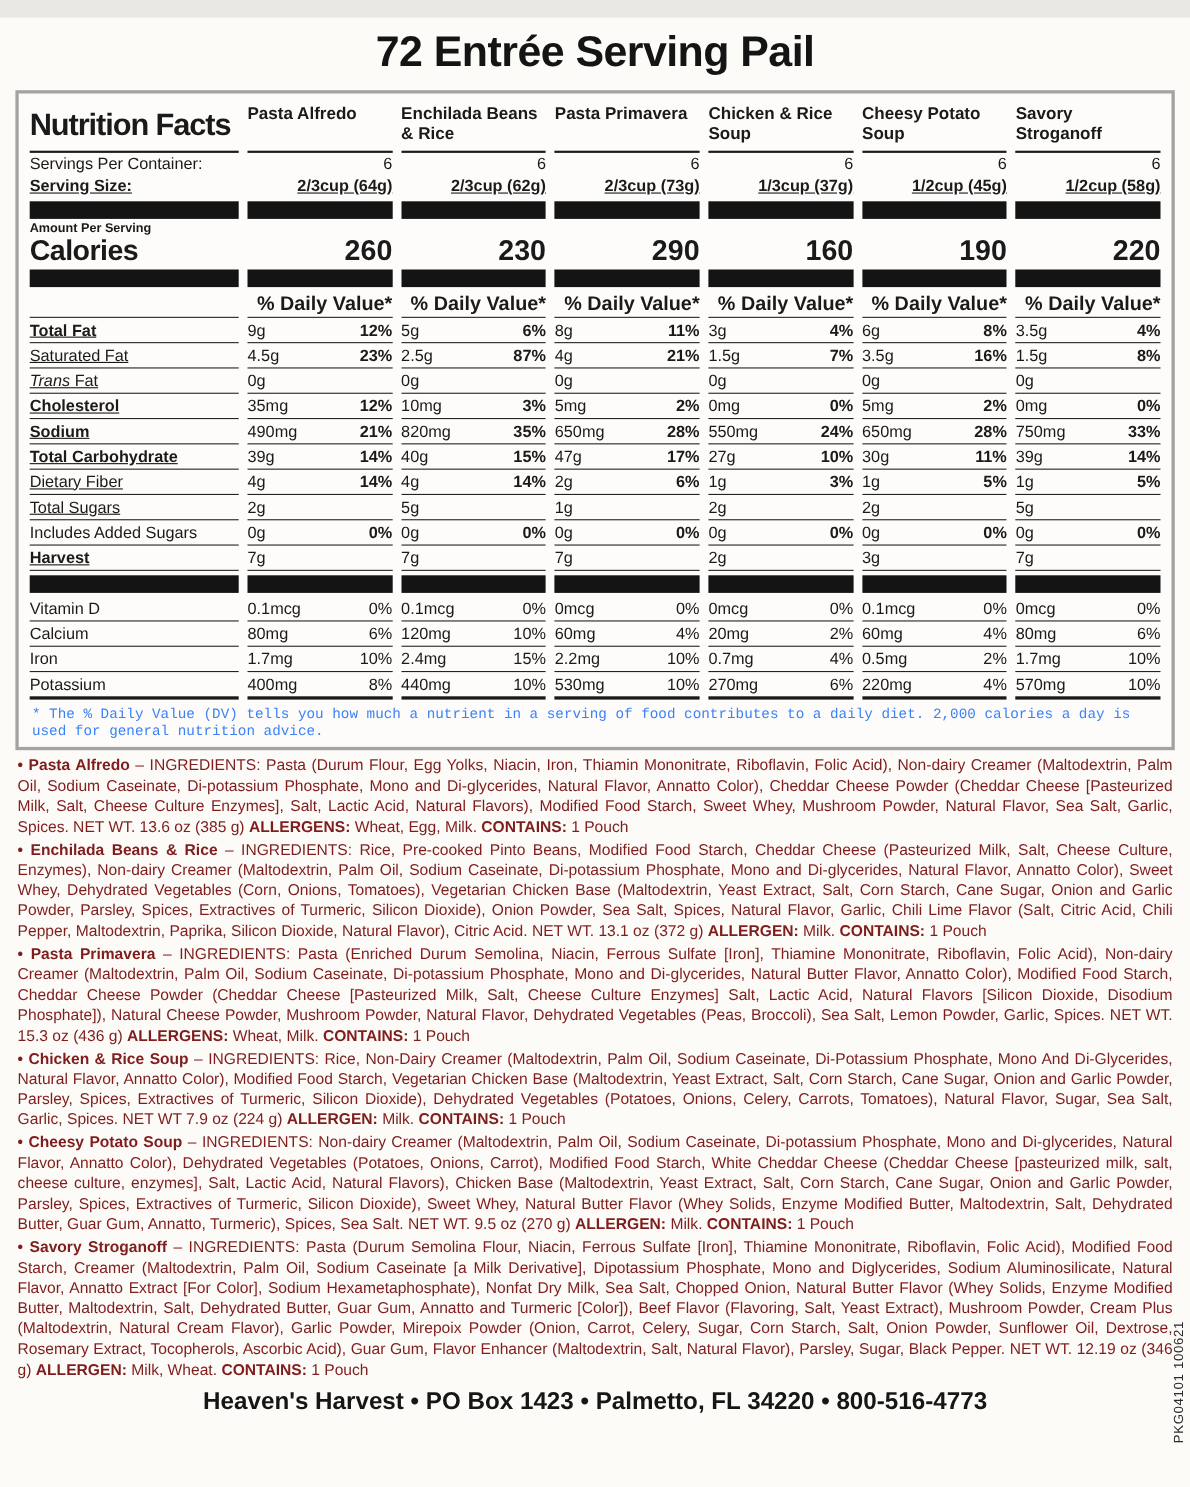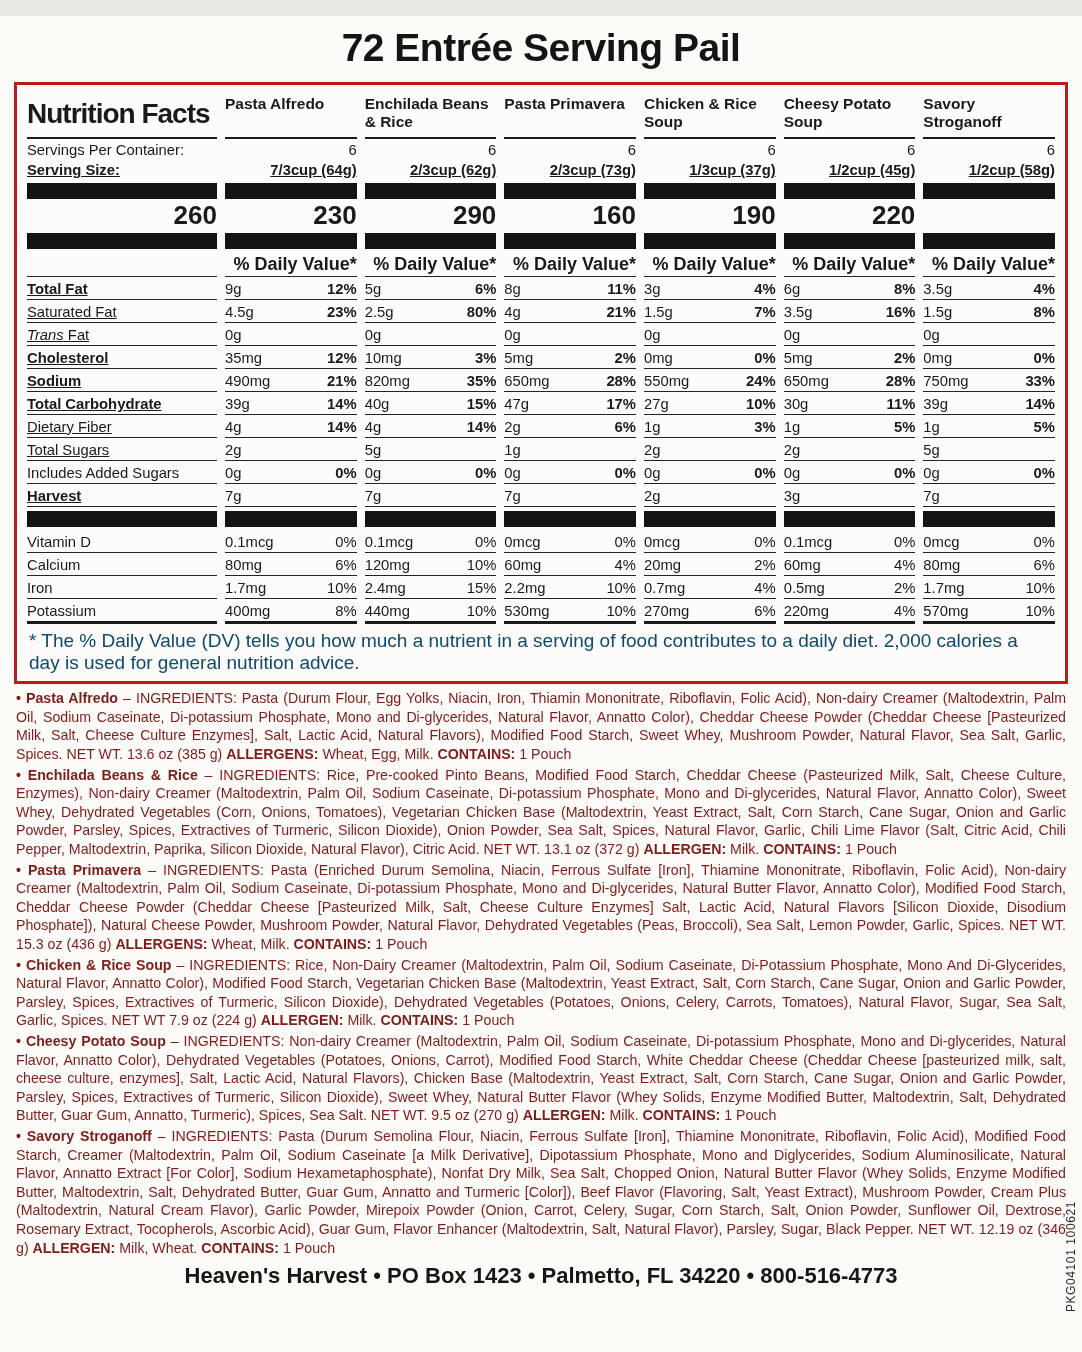--- a/index.html
+++ b/index.html
@@ -1,20 +1,20 @@
 <!DOCTYPE html>
 <html><head>
 <meta charset="utf-8">
 <style>
   *{box-sizing:border-box}
   body{margin:0;background:#e9e8e5;}
   .page{position:relative;width:1082px;height:1352px;margin:16px auto;background:#fcfbf8;
         font-family:"Liberation Sans",sans-serif;color:#1a1a1a;overflow:hidden;}
   .title{margin:0;padding:10px 0 12px;text-align:center;font-size:39px;font-weight:700;letter-spacing:-0.5px;color:#141414;}
-  .nf-wrap{margin:0 14px;border:3px solid #b91c1c;padding:8px 10px 5px;background:#fdfcfa;}
+  .nf-wrap{margin:0 14px;border:3px solid #a3a3a3;padding:8px 10px 5px;background:#fdfcfa;}
   .nf-row{display:grid;grid-template-columns:190px repeat(6,1fr);column-gap:8px;}
   .c{min-height:1em;}
   .head .c{border-bottom:2.2px solid #1c1c1c;padding-bottom:7px;}
   .brand{font-size:28px;font-weight:700;letter-spacing:-1px;display:flex;align-items:flex-end;}
   .pname{font-size:15.5px;font-weight:700;line-height:1.13;padding-top:2px;}
   .plain .c{padding:3px 0 1px;}
   .lab{font-size:14.8px;}
   .b{font-weight:700;text-decoration:underline;}
   .val{display:flex;justify-content:space-between;font-size:14.8px;}
   .end{justify-content:flex-end;text-align:right;}
@@ -27,21 +27,21 @@
   .calrow{align-items:end;margin-top:1px;}
   .callab .aps{font-size:11.5px;font-weight:700;}
   .callab .calbig{font-size:26px;font-weight:700;letter-spacing:-0.5px;line-height:1.05;}
   .calnum{font-size:26px;font-weight:700;line-height:1.05;display:flex;align-items:flex-end;}
   .rule .c{border-bottom:1.6px solid #232323;padding:3.5px 0 2.5px;}
   .dvrow .c{padding:2px 0 1px;}
   .dvh{font-size:18px;font-weight:700;}
   .pct{font-weight:700;padding-left:6px;}
   .vrow .pct{font-weight:400;}
   .heavy .c{border-bottom:3.5px solid #1a1a1a;}
-  .footnote{font-size:19px;padding:6px 2px 2px;color:#0c4a6e;}
+  .footnote{font-size:13px;padding:6px 2px 2px;color:#3b82f6;font-family:Liberation Mono, monospace;}
   .ingredients{margin:5px 16px 0 16px;}
   .ing{margin:0 0 2px;font-size:14.2px;line-height:1.31;text-align:justify;color:#7f1d1d;}
   .ing b{font-weight:700;}
   .bullet{font-weight:700;}
   .footer{text-align:center;font-weight:700;font-size:22px;margin-top:6px;color:#161616;}
   .pkg-code{position:absolute;right:4px;top:1185px;writing-mode:vertical-rl;transform:rotate(180deg);
             font-size:12px;letter-spacing:0.6px;color:#2a2a2a;}
 </style>
 </head>
 <body>
@@ -64,37 +64,41 @@
           <div class="c lab">Servings Per Container:</div>
           <div class="c val end">6</div>
           <div class="c val end">6</div>
           <div class="c val end">6</div>
           <div class="c val end">6</div>
           <div class="c val end">6</div>
           <div class="c val end">6</div>
         </div>
         <div class="nf-row plain">
           <div class="c lab b">Serving Size:</div>
-          <div class="c val end b">7/3cup (64g)</div>
+          <div class="c val end b">2/3cup (64g)</div>
           <div class="c val end b">2/3cup (62g)</div>
           <div class="c val end b">2/3cup (73g)</div>
           <div class="c val end b">1/3cup (37g)</div>
           <div class="c val end b">1/2cup (45g)</div>
           <div class="c val end b">1/2cup (58g)</div>
         </div>
         <div class="nf-row bar-row">
           <div class="c bar h13"></div>
           <div class="c bar h13"></div>
           <div class="c bar h13"></div>
           <div class="c bar h13"></div>
           <div class="c bar h13"></div>
           <div class="c bar h13"></div>
           <div class="c bar h13"></div>
         </div>
         <div class="nf-row calrow">
+          <div class="c callab">
+            <div class="aps">Amount Per Serving</div>
+            <div class="calbig">Calories</div>
+          </div>
           <div class="c calnum end">260</div>
           <div class="c calnum end">230</div>
           <div class="c calnum end">290</div>
           <div class="c calnum end">160</div>
           <div class="c calnum end">190</div>
           <div class="c calnum end">220</div>
         </div>
         <div class="nf-row bar-row">
           <div class="c bar h7"></div>
           <div class="c bar h7"></div>
@@ -141,21 +145,21 @@
           </div>
         </div>
         <div class="nf-row rule">
           <div class="c lab ind1">Saturated Fat</div>
           <div class="c val">
             <span class="amt">4.5g</span>
             <span class="pct">23%</span>
           </div>
           <div class="c val">
             <span class="amt">2.5g</span>
-            <span class="pct">80%</span>
+            <span class="pct">87%</span>
           </div>
           <div class="c val">
             <span class="amt">4g</span>
             <span class="pct">21%</span>
           </div>
           <div class="c val">
             <span class="amt">1.5g</span>
             <span class="pct">7%</span>
           </div>
           <div class="c val">

